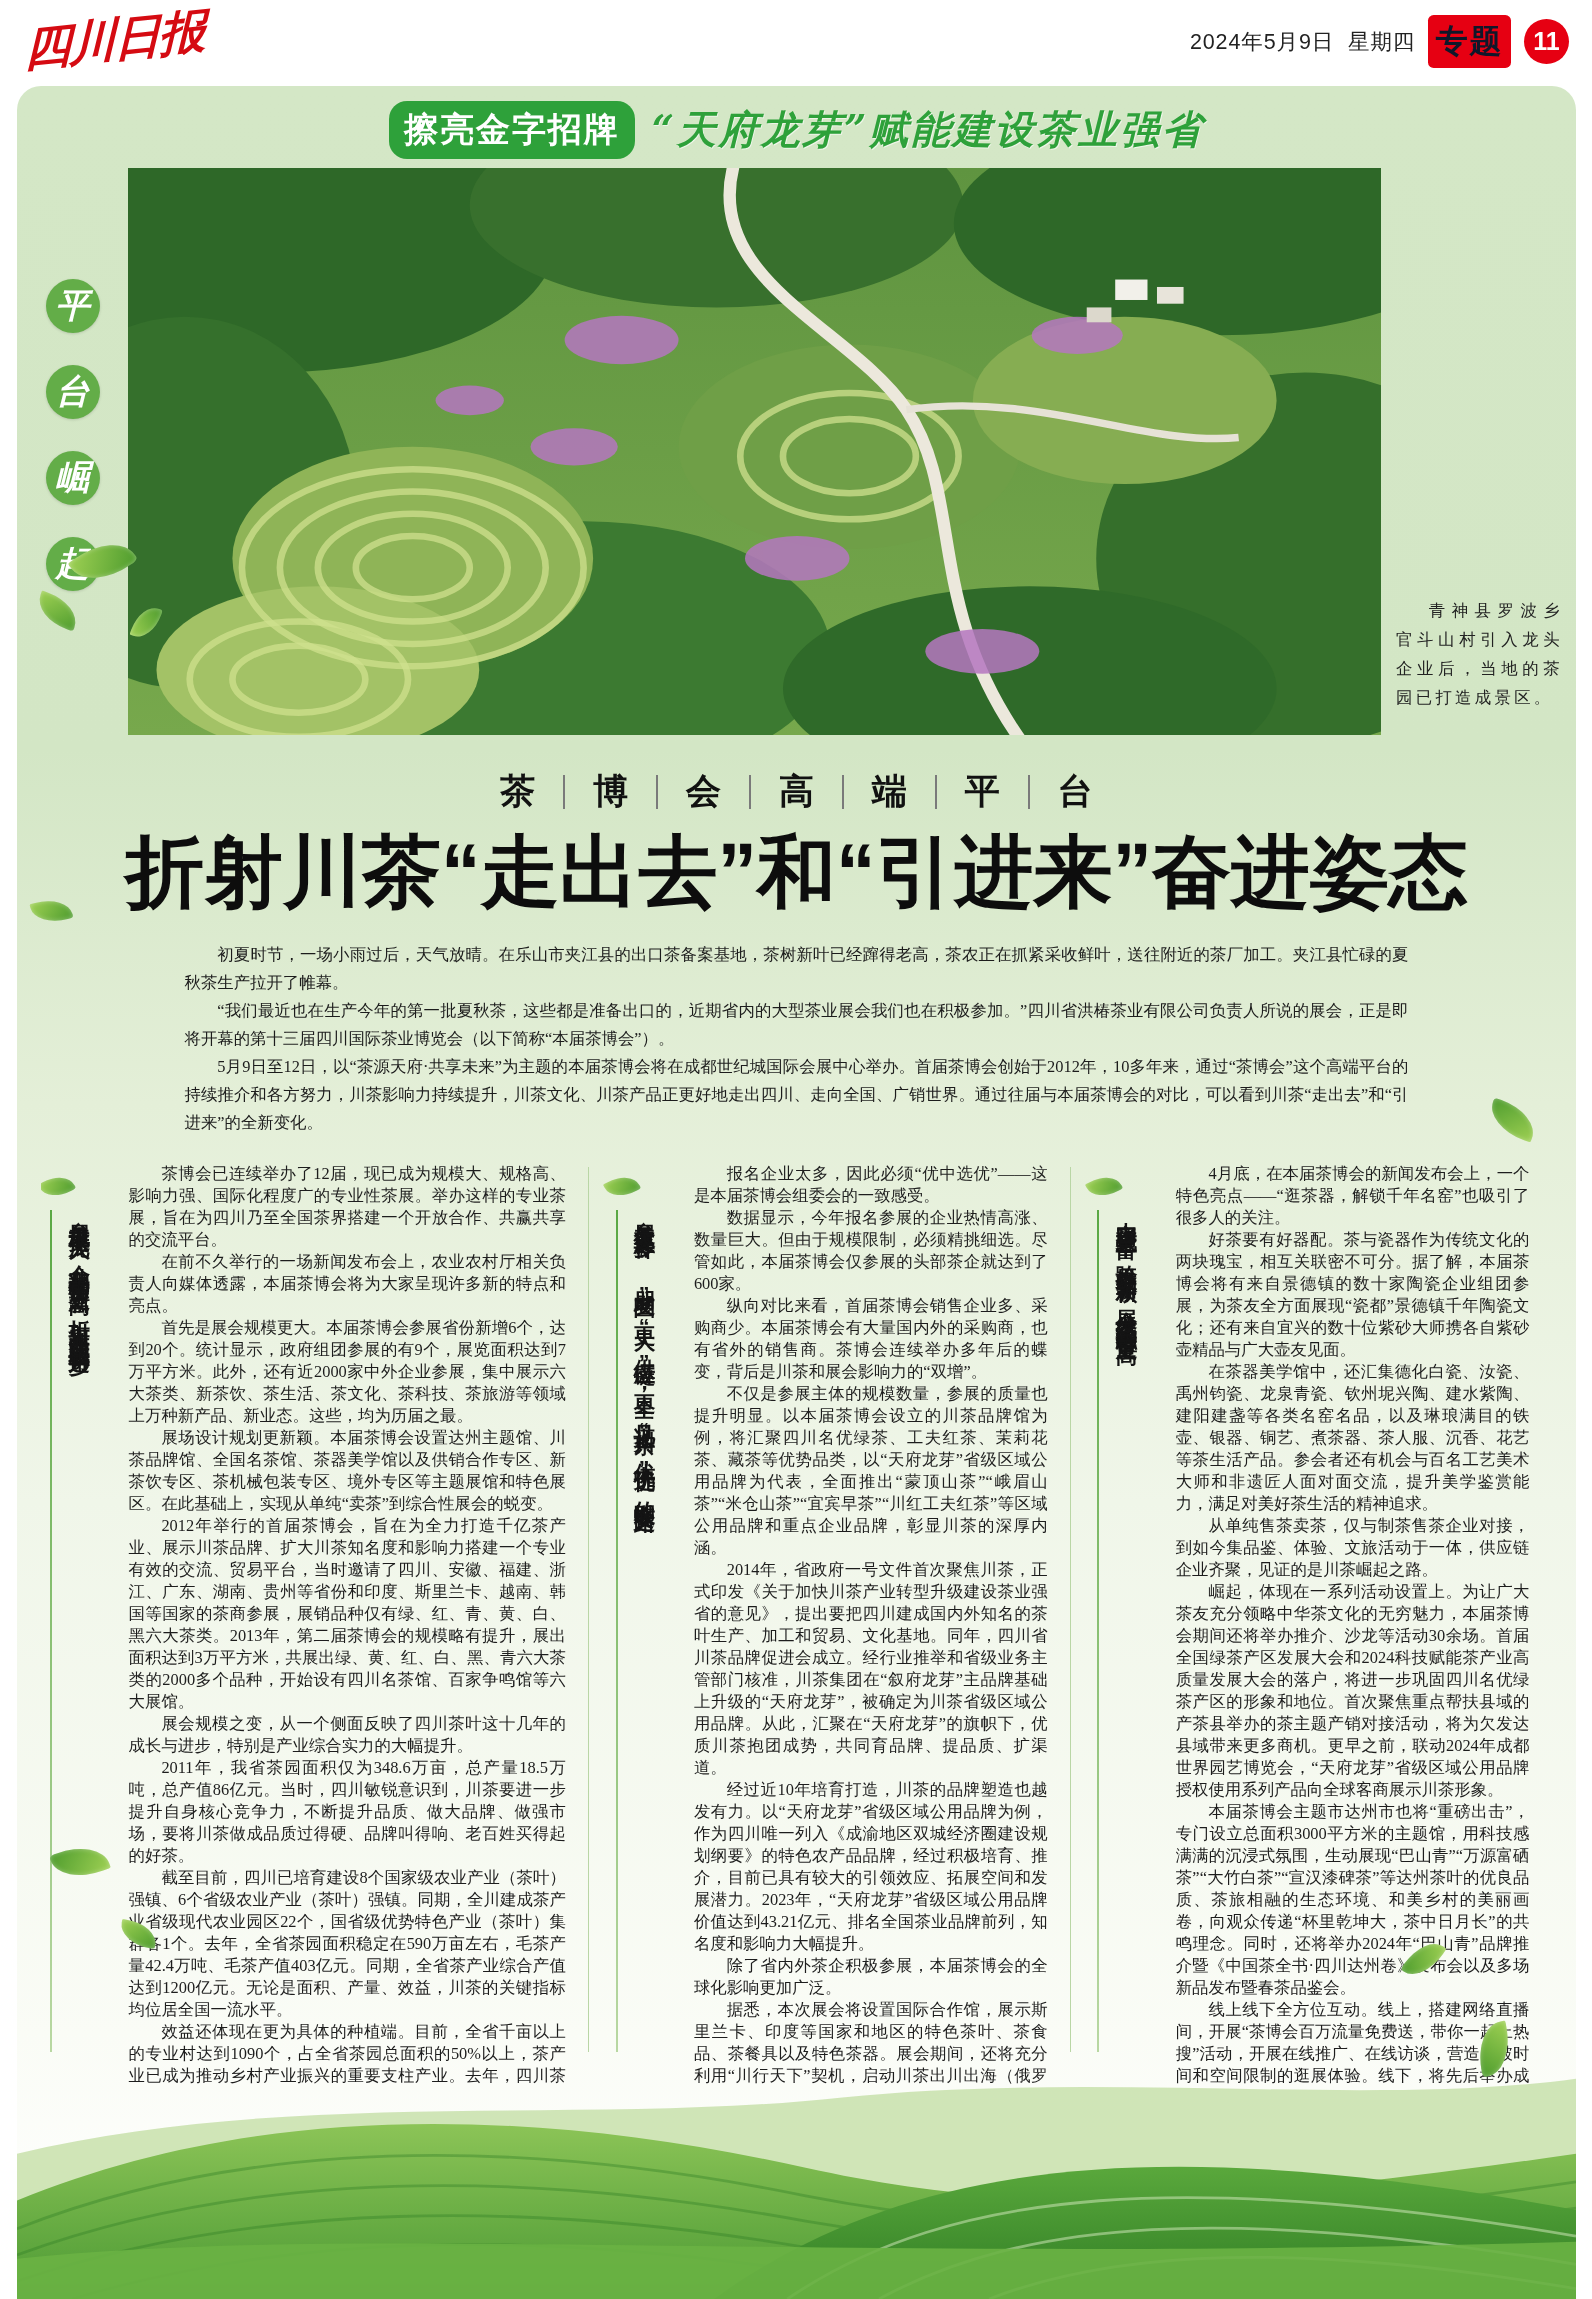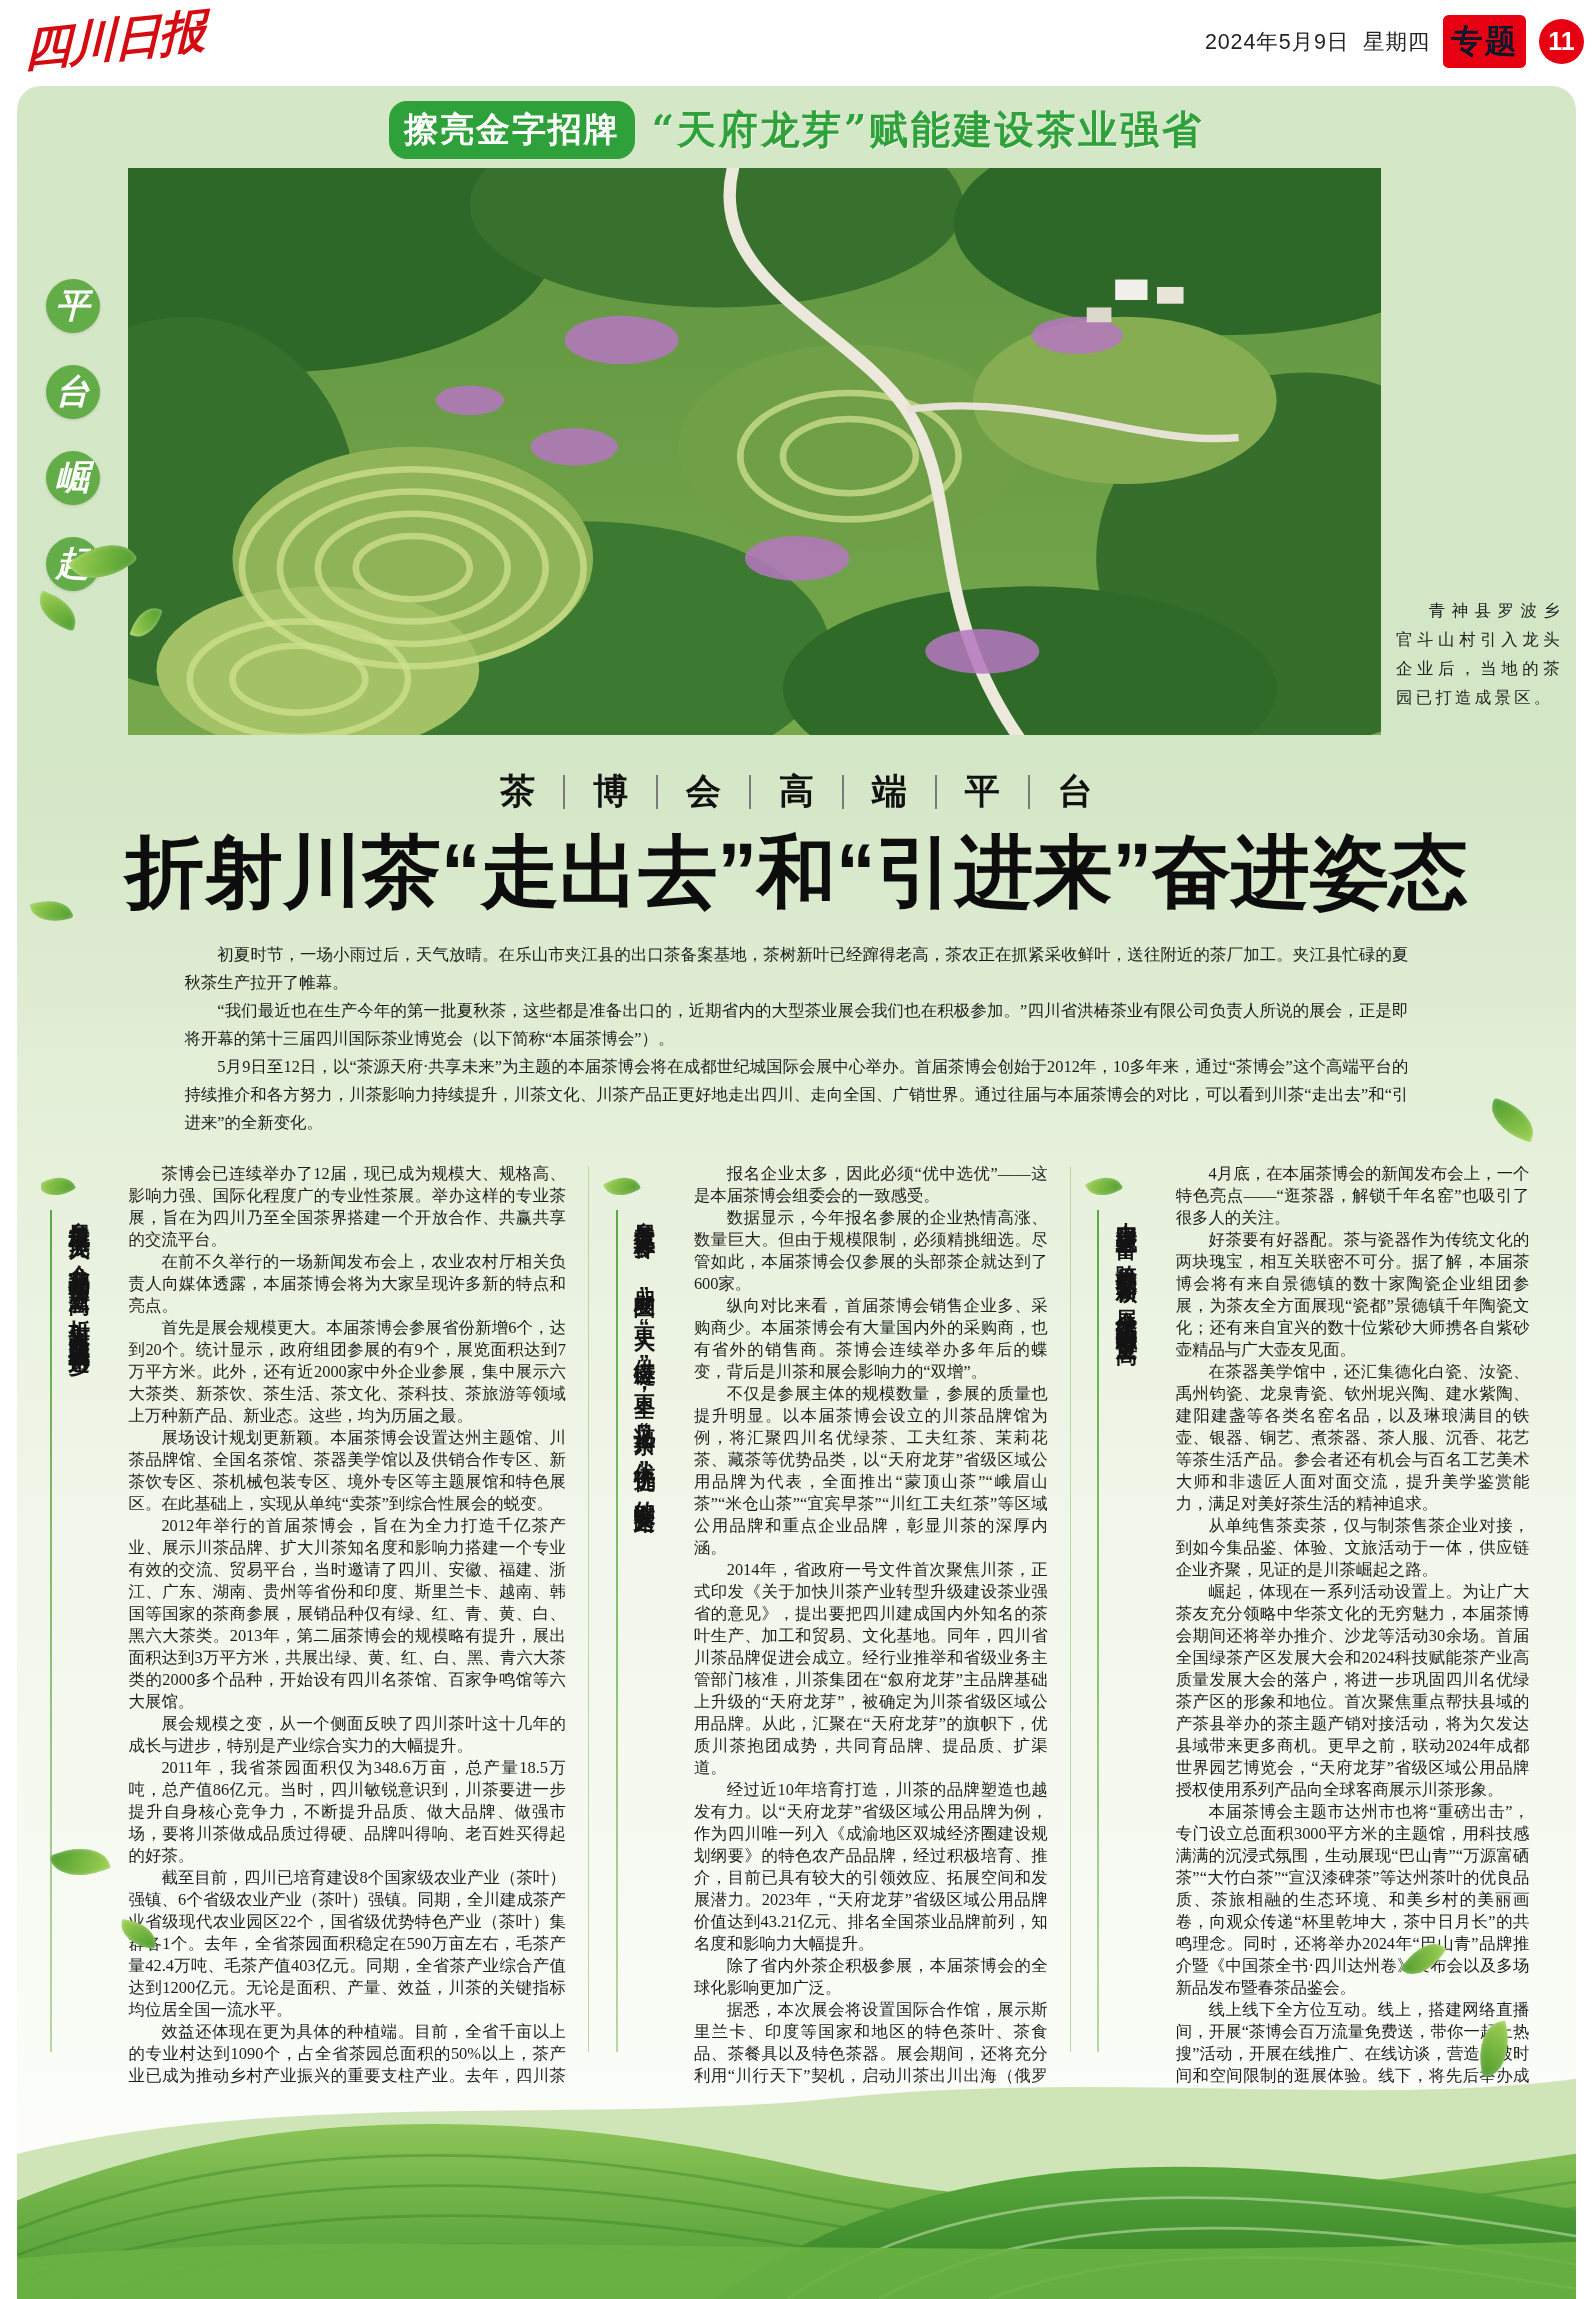--- a/index.html
+++ b/index.html
@@ -9,21 +9,21 @@
     font-family:"Liberation Serif", serif;
   }
   
   .topbar{position:relative;height:86px;background:#fff;}
   .logo{
     position:absolute;left:24px;top:9.4px;
     font-family:"DejaVu Serif", serif;font-style:italic;font-weight:bold;
     font-size:47px;color:#d50b12;transform:rotate(-6deg) skewX(-6deg);
     letter-spacing:-1.9px;white-space:nowrap;
   }
-  .top-right{position:absolute;right:9px;top:15px;display:flex;align-items:center;gap:13px;justify-content:space-between;}
+  .top-right{position:absolute;right:24px;top:15px;display:flex;align-items:center;gap:13px;justify-content:space-between;}
   .dateline{font-family:"Liberation Sans", sans-serif;font-size:21.5px;color:#222;letter-spacing:0.9px;}
   .section-badge{
     background:#e60012;color:#0f172a;font-family:"Liberation Sans", sans-serif;
     font-weight:bold;font-size:32px;line-height:1;padding:10.3px 7.5px;border-radius:5.6px;
     letter-spacing:1.9px;
   }
   .page-num{
     width:45px;height:45px;border-radius:50%;background:#e60012;color:#fff;
     font-family:"Liberation Sans", sans-serif;font-weight:bold;font-size:25px;
     display:flex;align-items:center;justify-content:center;
@@ -34,21 +34,21 @@
     background:linear-gradient(180deg,#d4e7c6 0%,#d3e6c5 30%,#e4efd8 46%,#f0f6e9 64%,#fafcf6 88%,#ffffff 100%);
     overflow:hidden;
   }
   
   .banner{display:flex;justify-content:center;align-items:center;gap:17px;padding-top:15px;height:58px;}
   .banner-badge{
     background:#2ea13a;color:#fff;font-family:"Liberation Sans", sans-serif;
     font-weight:bold;font-size:34px;padding:5.6px 15px;border-radius:18px;letter-spacing:1.9px;
   }
   .banner-slogan{
-    color:#2ea13a;font-weight:bold;font-size:39px;letter-spacing:2.8px;
+    color:#2ea13a;font-weight:bold;font-style:italic;font-size:39px;letter-spacing:2.8px;
     font-family:"DejaVu Serif", serif;text-shadow:0.9px 0.9px 0 rgba(255,255,255,.6);
   }
   
   .photo-row{display:flex;margin-top:9.4px;height:576px;}
   .side-strip{width:111px;display:flex;flex-direction:column;align-items:center;gap:32px;padding-top:111px;}
   .circle-char{
     width:54px;height:54px;border-radius:50%;background:#63ad48;color:#fff;
     display:flex;align-items:center;justify-content:center;
     font-size:34px;font-weight:bold;font-style:italic;font-family:"DejaVu Serif", serif;
     box-shadow:0 0.9px 2.8px rgba(0,0,0,.15);

